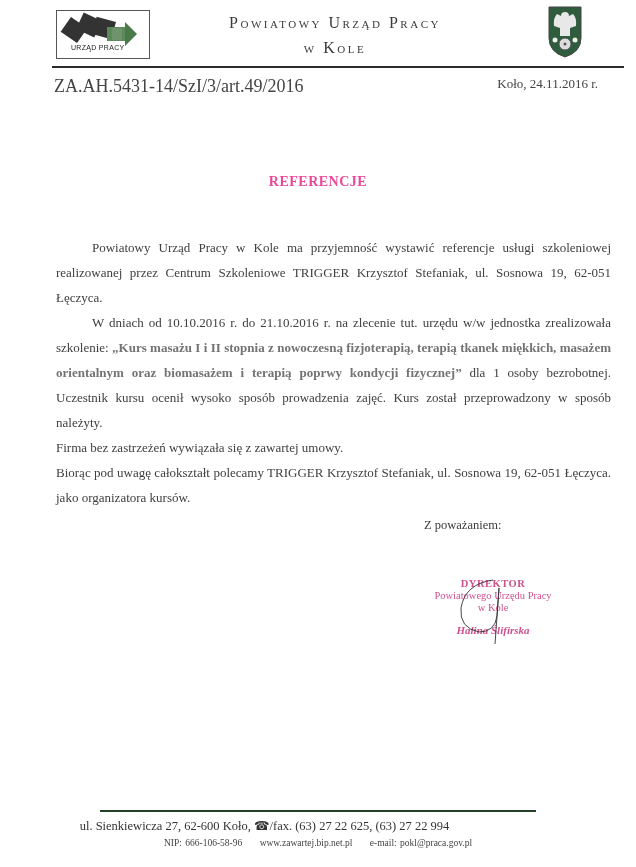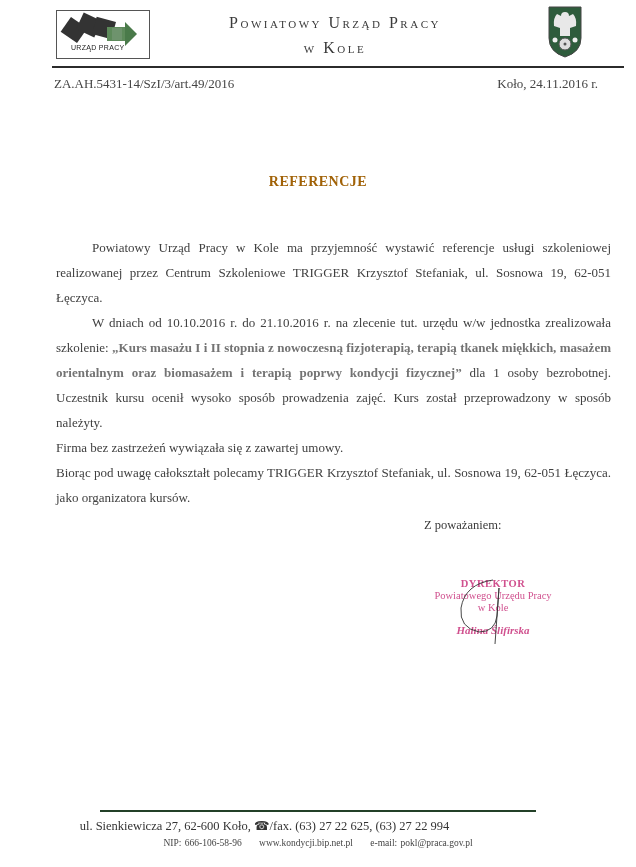--- a/index.html
+++ b/index.html
@@ -10,25 +10,25 @@
   
   .logo-box { left: 56px; top: 10px; width: 92px; height: 47px; border: 1px solid #555; background: #fff; }
   .logo-box svg { position: absolute; left: 0; top: 0; }
   .logo-text { position: absolute; left: 14px; top: 33px; font-family: "Liberation Sans", sans-serif;
                font-size: 7px; letter-spacing: 0.3px; color: #222; }
   .org-title { left: 180px; top: 10px; width: 310px; text-align: center; font-variant: small-caps;
                font-size: 16px; letter-spacing: 2.5px; color: #3a3a3a; line-height: 25px; }
   .crest { left: 548px; top: 6px; width: 34px; height: 52px; }
   .header-rule { left: 52px; top: 66px; width: 572px; height: 2px; background: #2b2b2b; }
 
-  .ref-no { left: 54px; top: 76px; font-size: 13px; color: #444; }
+  .ref-no { left: 54px; top: 76px; font-size: 18px; color: #444; }
   .place-date { right: 38px; top: 76px; font-size: 13px; color: #444; }
 
   .doc-title { left: 0; width: 636px; top: 174px; text-align: center; font-weight: bold;
-               font-size: 14px; letter-spacing: 0.5px; color: #a16207; }
+               font-size: 14px; letter-spacing: 0.5px; color: #ec4899; }
 
   .body-text { left: 56px; width: 555px; top: 235px; font-size: 13px; line-height: 25px;
                color: #404040; text-align: justify; }
   .body-text p { margin: 0; }
   .indent { text-indent: 36px; }
   .bold { font-weight: bold; color: #737373; }
 
   .closing { left: 424px; top: 518px; font-size: 12.5px; color: #3a3a3a; }
 
   .stamp { left: 418px; top: 578px; width: 150px; font-family: "Liberation Serif", serif;
@@ -98,15 +98,15 @@
   <div class="st-name">Halina Ślifirska</div>
 </div>
 <svg class="abs signature" viewBox="0 0 60 80">
   <path d="M38 14 Q10 18 6 42 Q4 62 24 66 Q40 66 42 50 L44 22 L40 78" fill="none" stroke="#333" stroke-width="0.9"></path>
 </svg>
 
 <div class="abs footer-rule"></div>
 <div class="abs footer-line1">ul. Sienkiewicza 27, 62-600 Koło, ☎/fax. (63) 27 22 625, (63) 27 22 994</div>
 <div class="abs footer-line2">
   <span>NIP: 666-106-58-96</span>
-  <span>www.kondycji.bip.net.pl</span>
+  <span>www.zawartej.bip.net.pl</span>
   <span>e-mail: pokl@praca.gov.pl</span>
 </div>
 
 </body></html>

